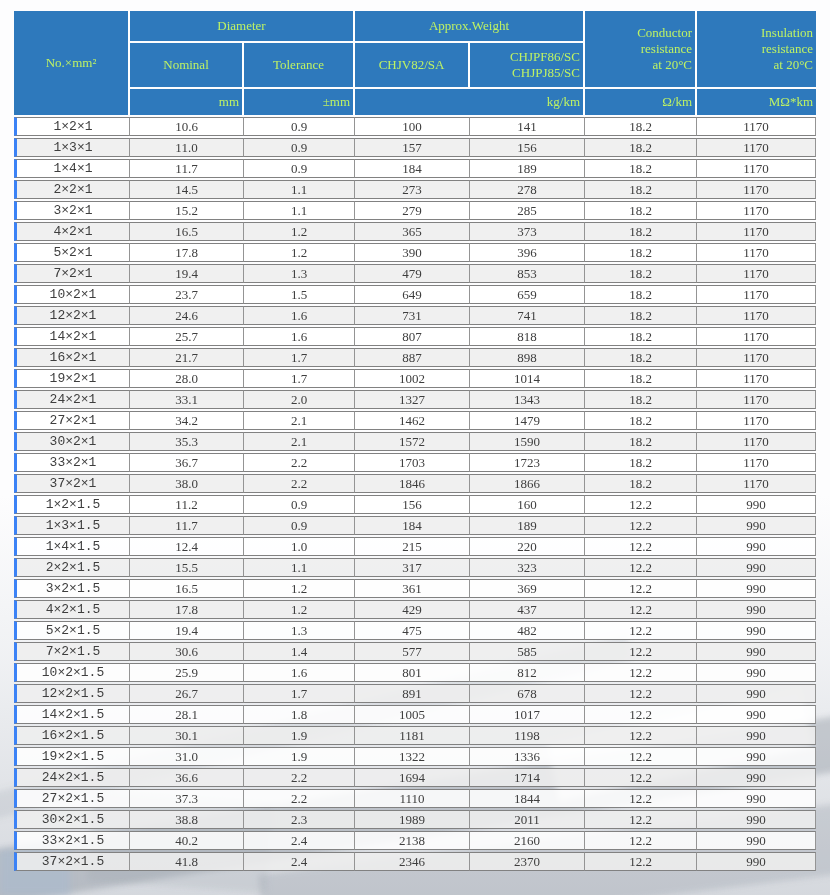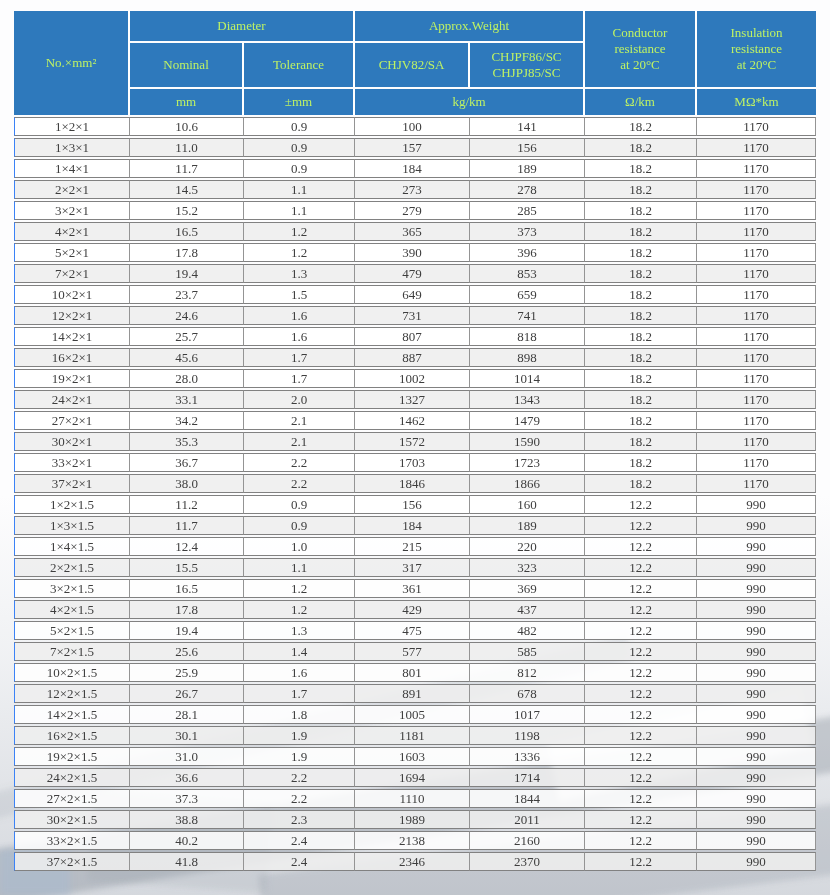--- a/index.html
+++ b/index.html
@@ -55,38 +55,38 @@
     color: #bef264;
     font-weight: normal;
     font-size: 13px;
     line-height: 16px;
     text-align: center;
     vertical-align: middle;
     border-right: 2px solid #ffffff;
     padding: 0 3px;
   }
   th.edge { border-right: none; }
-  .pre { white-space: pre-line; }
+  .pre { white-space: pre-line; text-align: right; }
   tr.h1 th { height: 30px; }
   tr.h2 th { height: 44px; }
-  tr.h3 th { height: 26px; }
+  tr.h3 th { height: 26px; text-align: right; }
 
   td {
     height: 19px;
     font-size: 13px;
     line-height: 15px;
     color: #3e3e3e;
     text-align: center;
     vertical-align: middle;
     border-top: 1px solid #818181;
     border-bottom: 1px solid #818181;
     border-right: 1px solid #949494;
     padding: 0 4px;
   }
-  td:first-child { border-left: 1px solid #3b82f6; }
+  td:first-child { border-left: 3px solid #3b82f6; font-family: Liberation Mono, monospace; }
   tbody tr:nth-child(odd)  td { background: rgba(255,255,255,0.86); }
   tbody tr:nth-child(even) td { background: rgba(238,238,238,0.88); }
 </style>
 </head>
 <body>
 
 <div class="page">
 
   <div class="bg">
     <div class="streak s1"></div>
@@ -229,21 +229,21 @@
           <td>14×2×1</td>
           <td>25.7</td>
           <td>1.6</td>
           <td>807</td>
           <td>818</td>
           <td>18.2</td>
           <td>1170</td>
         </tr>
         <tr>
           <td>16×2×1</td>
-          <td>45.6</td>
+          <td>21.7</td>
           <td>1.7</td>
           <td>887</td>
           <td>898</td>
           <td>18.2</td>
           <td>1170</td>
         </tr>
         <tr>
           <td>19×2×1</td>
           <td>28.0</td>
           <td>1.7</td>
@@ -355,21 +355,21 @@
           <td>5×2×1.5</td>
           <td>19.4</td>
           <td>1.3</td>
           <td>475</td>
           <td>482</td>
           <td>12.2</td>
           <td>990</td>
         </tr>
         <tr>
           <td>7×2×1.5</td>
-          <td>25.6</td>
+          <td>30.6</td>
           <td>1.4</td>
           <td>577</td>
           <td>585</td>
           <td>12.2</td>
           <td>990</td>
         </tr>
         <tr>
           <td>10×2×1.5</td>
           <td>25.9</td>
           <td>1.6</td>
@@ -402,21 +402,21 @@
           <td>1.9</td>
           <td>1181</td>
           <td>1198</td>
           <td>12.2</td>
           <td>990</td>
         </tr>
         <tr>
           <td>19×2×1.5</td>
           <td>31.0</td>
           <td>1.9</td>
-          <td>1603</td>
+          <td>1322</td>
           <td>1336</td>
           <td>12.2</td>
           <td>990</td>
         </tr>
         <tr>
           <td>24×2×1.5</td>
           <td>36.6</td>
           <td>2.2</td>
           <td>1694</td>
           <td>1714</td>

